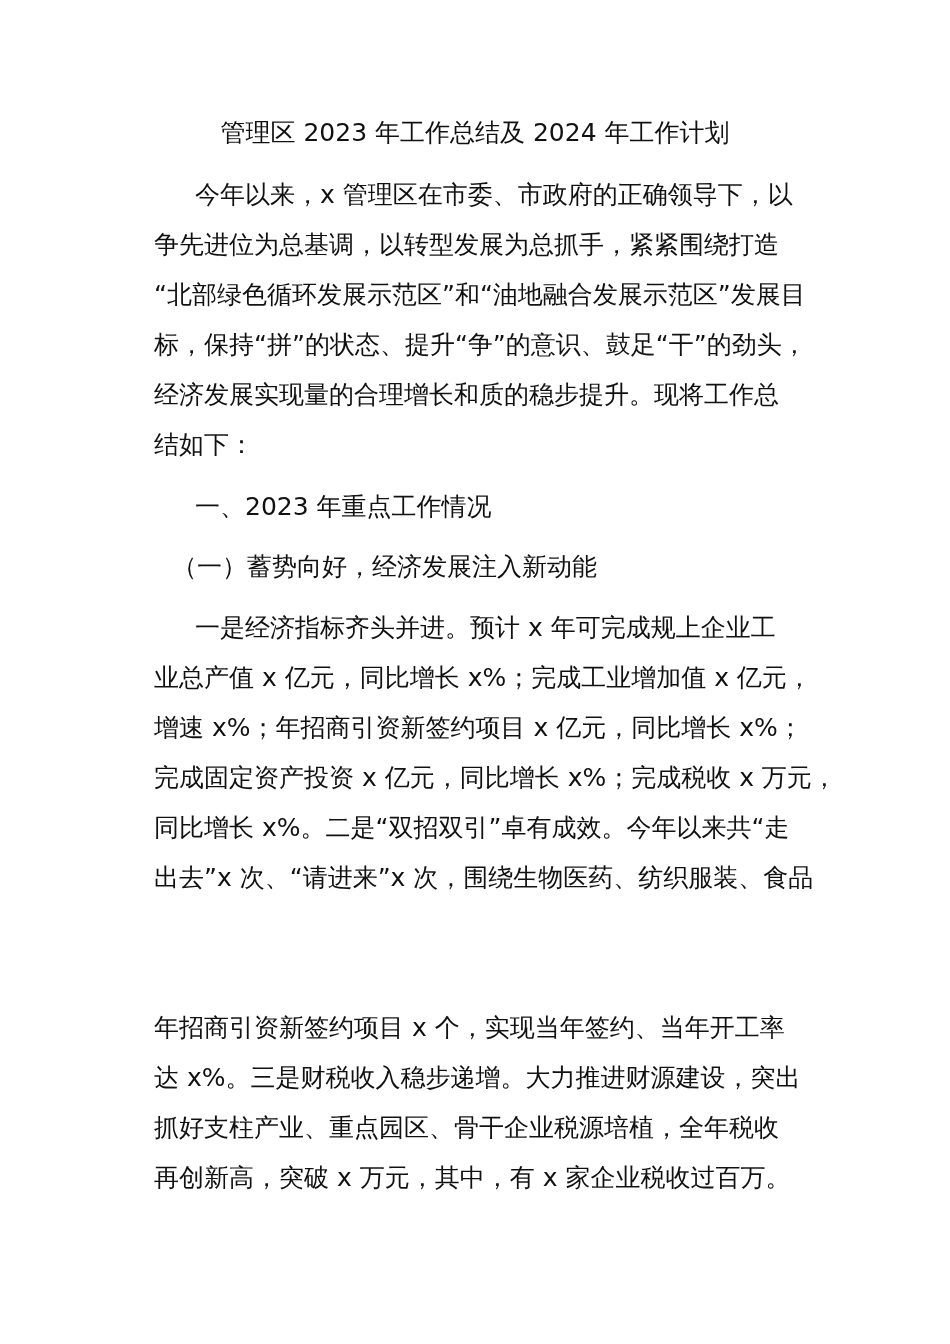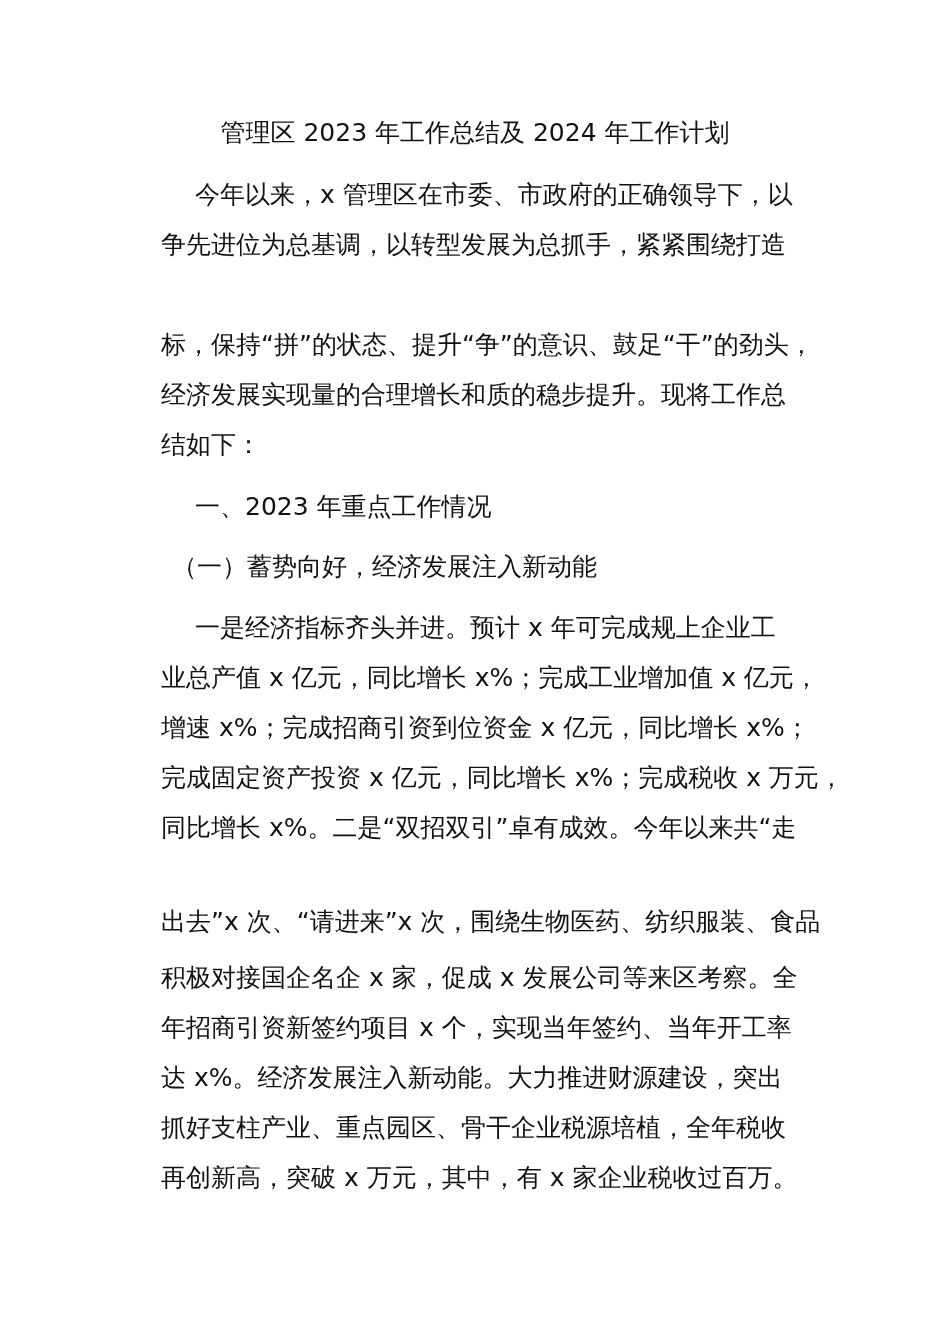--- a/index.html
+++ b/index.html
@@ -17,21 +17,21 @@
     }
     .page {
       position: absolute;
       left: 0; top: 0;
       width: 950px;
       height: 1152px;
       background: #ffffff;
     }
     .line {
       position: absolute;
-      left: 161px;
+      left: 154px;
       font-size: 25px;
       line-height: 30px;
       white-space: nowrap;
       letter-spacing: 0px;
     }
     .title {
       position: absolute;
       left: 0;
       width: 950px;
       text-align: center;
@@ -45,33 +45,33 @@
   </style>
 </head>
 <body>
 
 <div class="page">
 
   <div class="title">管理区 2023 年工作总结及 2024 年工作计划</div>
 
   <div class="line indent" style="top:180px;">今年以来，x 管理区在市委、市政府的正确领导下，以</div>
   <div class="line" style="top:230px;">争先进位为总基调，以转型发展为总抓手，紧紧围绕打造</div>
+  <div class="line" style="top:280px;">“北部绿色循环发展示范区”和“油地融合发展示范区”发展目</div>
   <div class="line" style="top:330px;">标，保持“拼”的状态、提升“争”的意识、鼓足“干”的劲头，</div>
   <div class="line" style="top:380px;">经济发展实现量的合理增长和质的稳步提升。现将工作总</div>
   <div class="line" style="top:430px;">结如下：</div>
 
   <div class="line indent" style="top:492px;">一、2023 年重点工作情况</div>
 
   <div class="line heading2" style="top:552px;">（一）蓄势向好，经济发展注入新动能</div>
 
   <div class="line indent" style="top:613px;">一是经济指标齐头并进。预计 x 年可完成规上企业工</div>
   <div class="line" style="top:663px;">业总产值 x 亿元，同比增长 x%；完成工业增加值 x 亿元，</div>
-  <div class="line" style="top:713px;">增速 x%；完成招商引资到位资金 x 亿元，同比增长 x%；</div>
+  <div class="line" style="top:713px;">增速 x%；年招商引资新签约项目 x 亿元，同比增长 x%；</div>
   <div class="line" style="top:763px;">完成固定资产投资 x 亿元，同比增长 x%；完成税收 x 万元，</div>
   <div class="line" style="top:813px;text-align:center;">同比增长 x%。二是“双招双引”卓有成效。今年以来共“走</div>
-  <div class="line" style="top:863px;margin-top:44px;">出去”x 次、“请进来”x 次，围绕生物医药、纺织服装、食品</div>
-  <div class="line" style="top:963px;">积极对接国企名企 x 家，促成 x 发展公司等来区考察。全</div>
+  <div class="line" style="top:863px;">出去”x 次、“请进来”x 次，围绕生物医药、纺织服装、食品</div>
   <div class="line" style="top:1013px;">年招商引资新签约项目 x 个，实现当年签约、当年开工率</div>
-  <div class="line" style="top:1063px;">达 x%。经济发展注入新动能。大力推进财源建设，突出</div>
+  <div class="line" style="top:1063px;">达 x%。三是财税收入稳步递增。大力推进财源建设，突出</div>
   <div class="line" style="top:1113px;">抓好支柱产业、重点园区、骨干企业税源培植，全年税收</div>
   <div class="line" style="top:1163px;text-align:right;">再创新高，突破 x 万元，其中，有 x 家企业税收过百万。</div>
 
 </div>
 
 </body></html>

